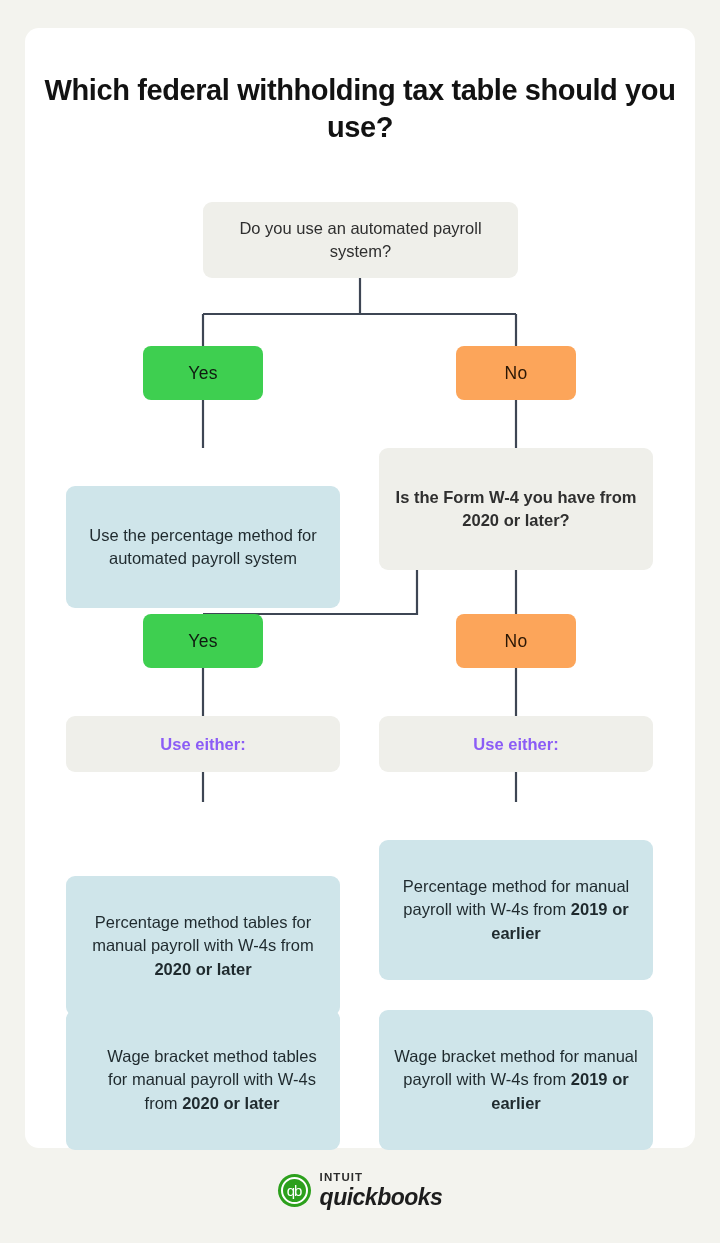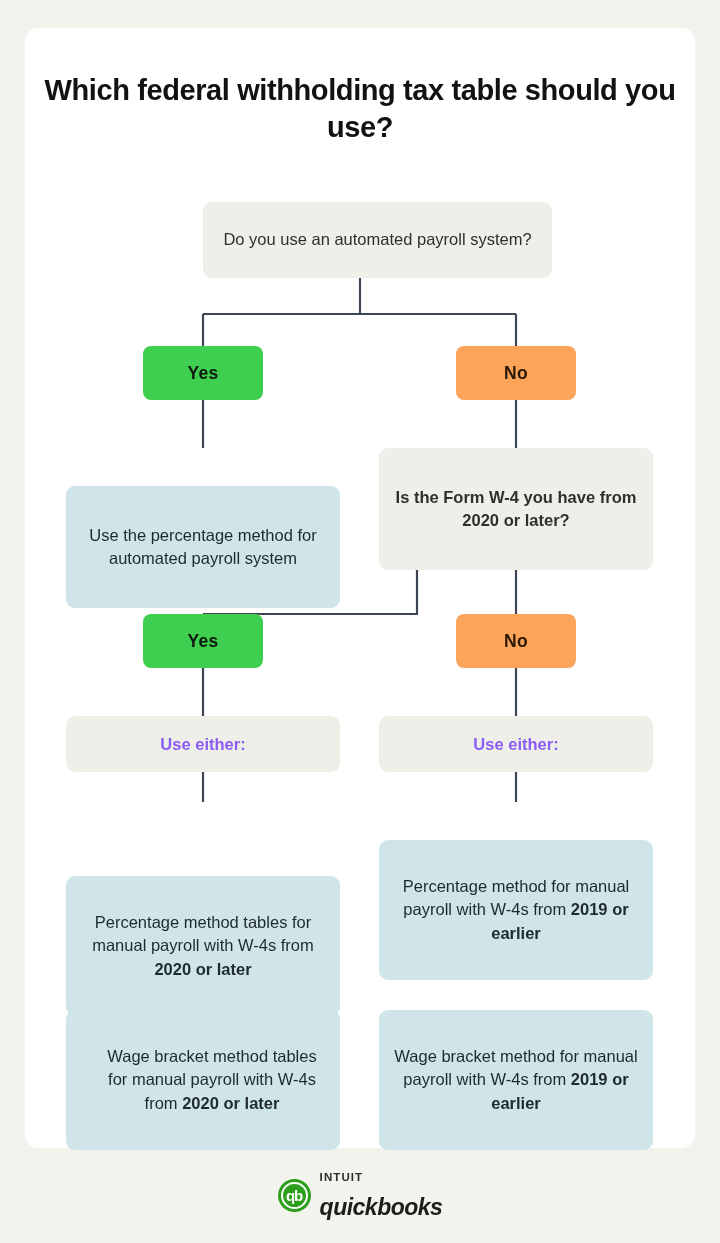--- a/index.html
+++ b/index.html
@@ -81,21 +81,21 @@
   }
   .node-either {
     background: #efefea;
     color: #8b5cf6;
     font-size: 16.5px;
     font-weight: bold;
   }
   .pill {
     border-radius: 8px;
     font-size: 17.5px;
-    font-weight: bold;
+    font-weight: normal;
     color: #0f1a10;
     letter-spacing: 0.3px;
   }
   .pill-yes { background: #3ecf50; }
   .pill-no  { background: #fca55a; color: #2a1705; }
 
   .node b { font-weight: bold; }
 
   
   #footer {
@@ -123,37 +123,37 @@
     left: 3px; top: 3px;
     width: 27px; height: 27px;
     border-radius: 50%;
     border: 2.5px solid #ffffff;
     box-sizing: border-box;
   }
   #qb-mark .qb-text {
     position: relative;
     color: #ffffff;
     font-size: 15px;
-    font-weight: bold;
+    font-weight: normal;
     letter-spacing: -1px;
     line-height: 1;
     z-index: 2;
   }
   #wordmark {
     display: flex;
     flex-direction: column;
     justify-content: center;
     line-height: 1;
   }
   #wm-intuit {
     font-size: 11.5px;
     font-weight: bold;
     letter-spacing: 1.1px;
     color: #2b2b2b;
-    margin-bottom: 12px;
+    margin-bottom: 2px;
   }
   #wm-qb {
     font-size: 23px;
     font-weight: bold;
     letter-spacing: -0.5px;
     color: #1d1d1d;
     font-style: italic;
   }
 </style>
 </head>
@@ -191,21 +191,21 @@
         <path d="M178,744 L178,774"></path>
 
         <path d="M491,744 L491,774"></path>
 
         <path d="M178,914 L178,944"></path>
 
         <path d="M491,914 L491,944"></path>
       </g>
     </svg>
 
-    <div class="node node-gray" style="left:178px; top:174px; width:349px; height:76px;text-align:center;">Do you use an automated payroll system?</div>
+    <div class="node node-gray" style="left:178px; top:174px; width:315px; height:76px;text-align:center;">Do you use an automated payroll system?</div>
 
     <div class="node pill pill-yes" style="left:118px; top:318px; width:120px; height:54px;">Yes</div>
     <div class="node pill pill-no" style="left:431px; top:318px; width:120px; height:54px;">No</div>
 
     <div class="node node-blue" style="left:41px; top:420px; width:274px; height:122px;">Use the percentage method for automated payroll system</div>
 
     <div class="node node-gray" style="left:354px; top:420px; width:274px; height:122px;font-weight:bold;">Is the Form W-4 you have from 2020 or later?</div>
 
     <div class="node pill pill-yes" style="left:118px; top:586px; width:120px; height:54px;">Yes</div>
     <div class="node pill pill-no" style="left:431px; top:586px; width:120px; height:54px;">No</div>

